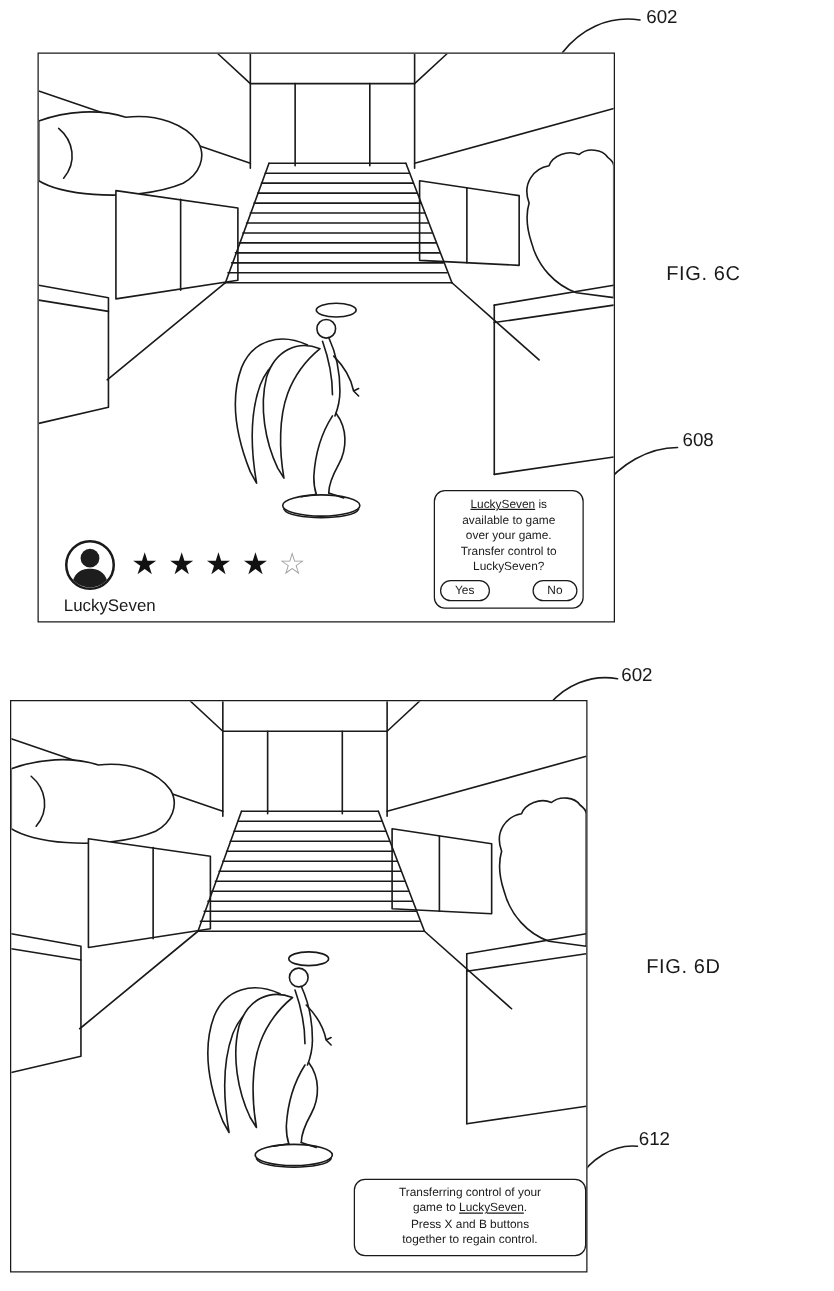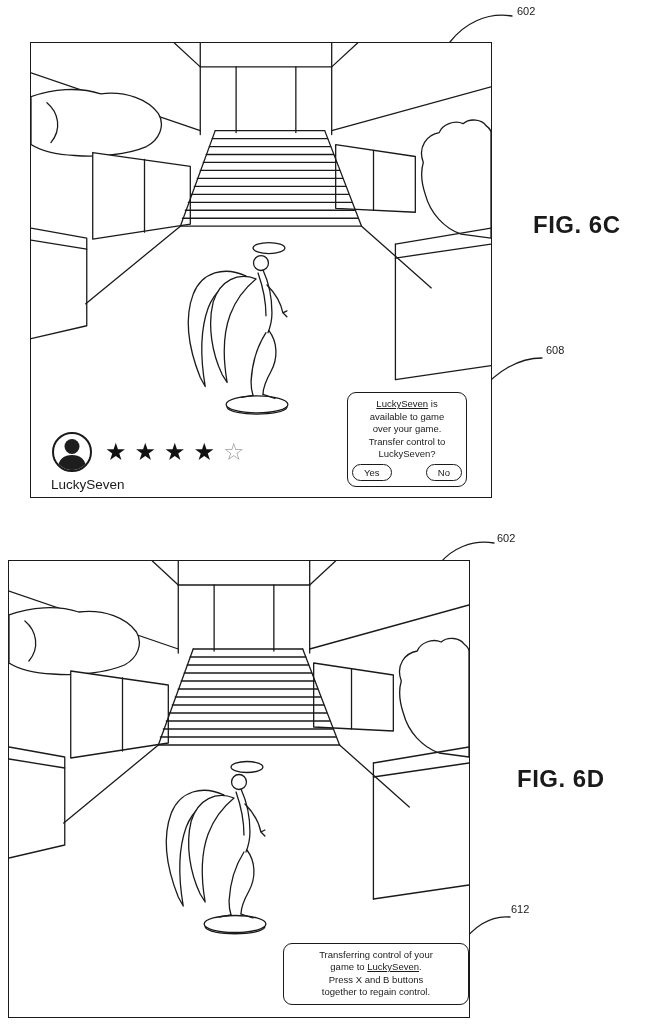--- a/index.html
+++ b/index.html
@@ -11,22 +11,22 @@
   .fig { position:absolute; left:0; width:667px; }
   #fig6c { top:0; height:515px; }
   #fig6d { top:515px; height:518px; }
 
   .screen { position:absolute; border:1.6px solid #1a1a1a; background:#fff; }
   #fig6c .screen { left:30px; top:42px; width:462px; height:456px; }
   #fig6d .screen { left:8px;  top:45px; width:462px; height:458px;padding-left:19px; }
 
   .scene-svg { position:absolute; left:0; top:0; width:100%; height:100%; }
 
-  .ref { position:absolute; font-size:11px; color:#1a1a1a; }
-  .fig-label { position:absolute; font-size:24px; font-weight:bold; letter-spacing:.5px; }
+  .ref { position:absolute; font-size:15px; color:#1a1a1a; }
+  .fig-label { position:absolute; font-size:16px; font-weight:normal; letter-spacing:.5px; }
 
   .leader { position:absolute; overflow:visible; }
   .leader path { fill:none; stroke:#1a1a1a; stroke-width:1.3px; stroke-linecap:round; }
 
   .dialog {
     position:absolute; background:#fff; border:1.4px solid #1a1a1a; border-radius:9px;
     font-size:9.5px; line-height:1.32; text-align:center; padding:5px 4px; color:#1a1a1a;
   }
   .dialog .link { text-decoration:underline; }
   .dialog-6c { right:24px; bottom:10px; width:120px;margin-top:40px; }

